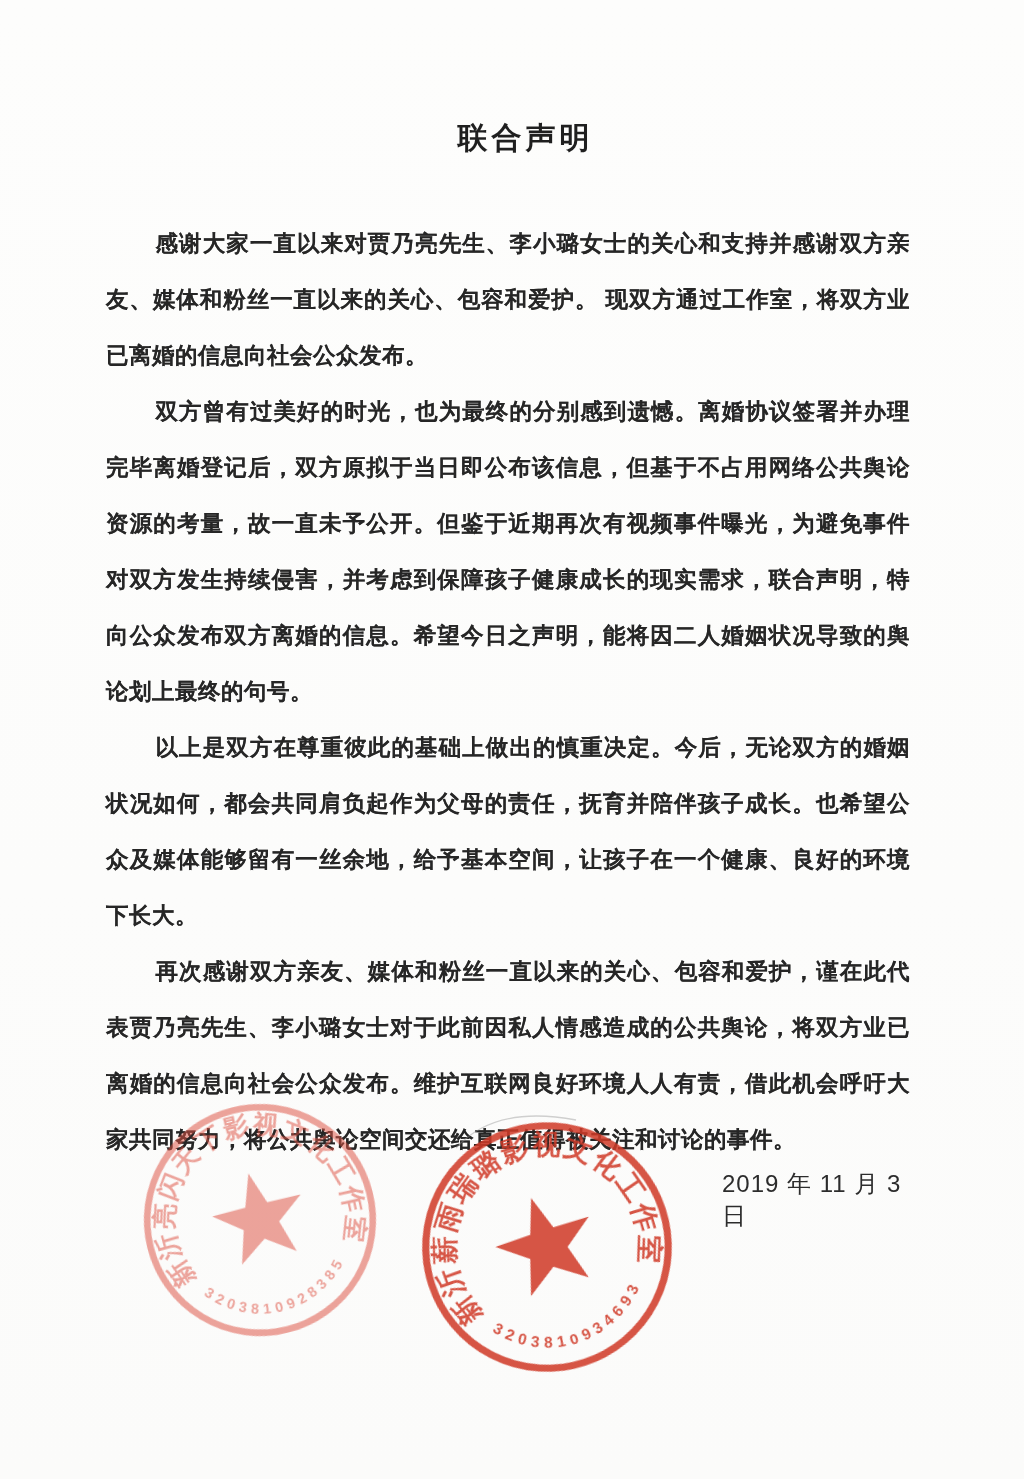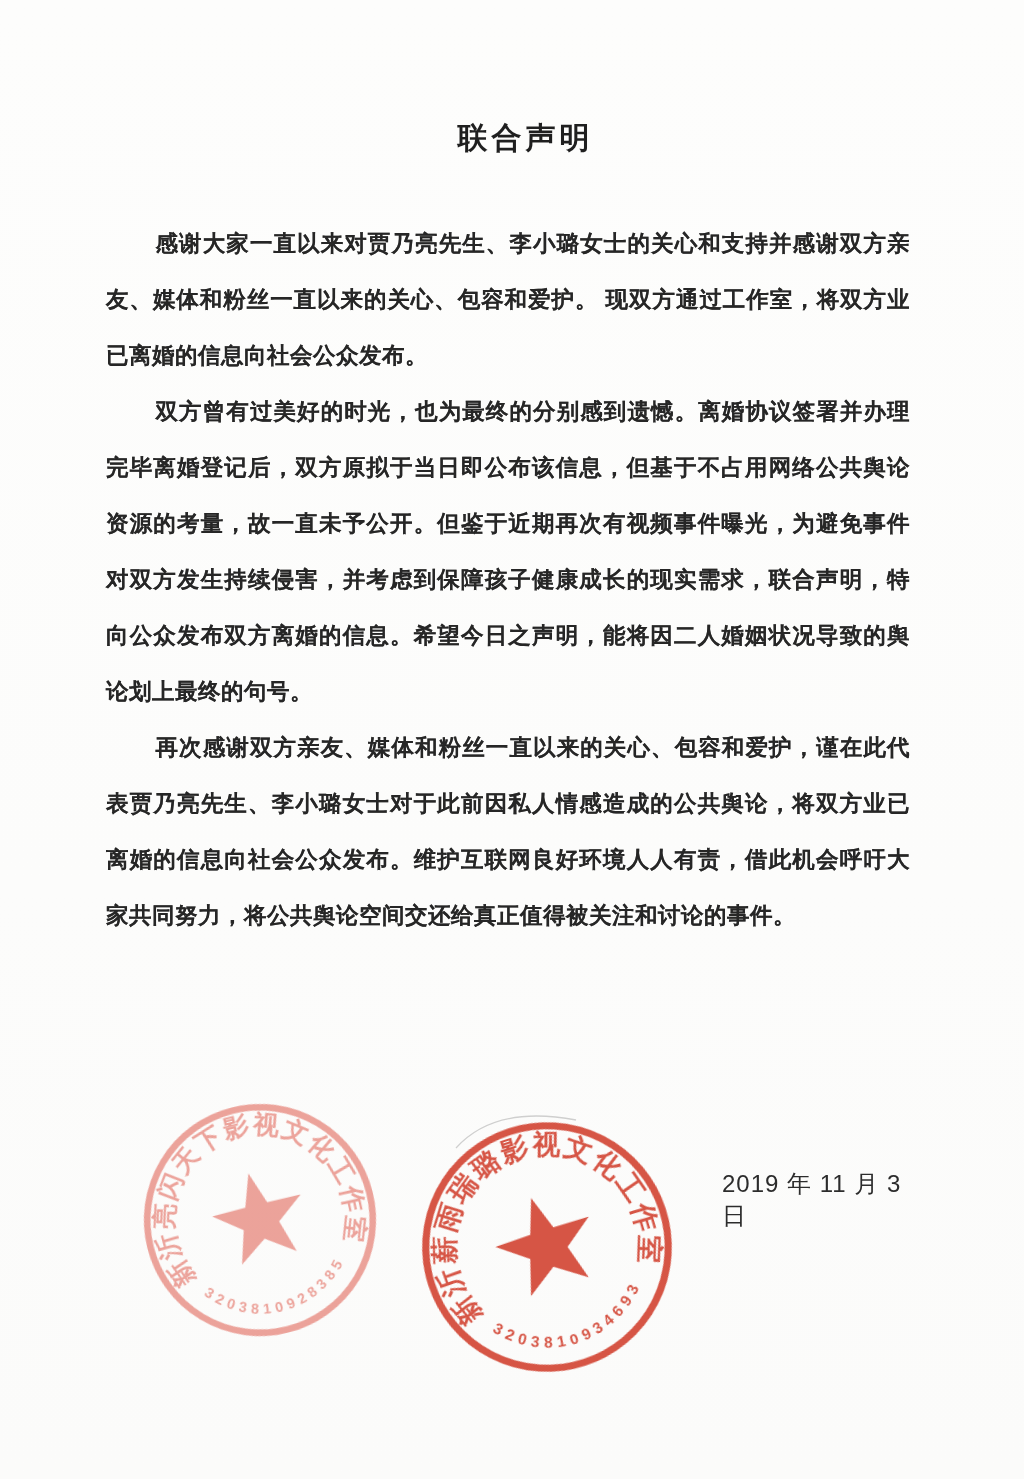--- a/index.html
+++ b/index.html
@@ -96,20 +96,21 @@
 </head>
 <body>
 
 <div class="page">
 
   <h1 class="doc-title">联合声明</h1>
 
   <div class="doc-body">
     <p>感谢大家一直以来对贾乃亮先生、李小璐女士的关心和支持并感谢双方亲友、媒体和粉丝一直以来的关心、包容和爱护。 现双方通过工作室，将双方业已离婚的信息向社会公众发布。</p>
     <p>双方曾有过美好的时光，也为最终的分别感到遗憾。离婚协议签署并办理完毕离婚登记后，双方原拟于当日即公布该信息，但基于不占用网络公共舆论资源的考量，故一直未予公开。但鉴于近期再次有视频事件曝光，为避免事件对双方发生持续侵害，并考虑到保障孩子健康成长的现实需求，联合声明，特向公众发布双方离婚的信息。希望今日之声明，能将因二人婚姻状况导致的舆论划上最终的句号。</p>
+    <p>以上是双方在尊重彼此的基础上做出的慎重决定。今后，无论双方的婚姻状况如何，都会共同肩负起作为父母的责任，抚育并陪伴孩子成长。也希望公众及媒体能够留有一丝余地，给予基本空间，让孩子在一个健康、良好的环境下长大。</p>
     <p>再次感谢双方亲友、媒体和粉丝一直以来的关心、包容和爱护，谨在此代表贾乃亮先生、李小璐女士对于此前因私人情感造成的公共舆论，将双方业已离婚的信息向社会公众发布。维护互联网良好环境人人有责，借此机会呼吁大家共同努力，将公共舆论空间交还给真正值得被关注和讨论的事件。</p>
   </div>
 
   <div class="doc-date">2019 年 11 月 3 日</div>
 
   <svg class="artifact" viewBox="0 0 140 50">
     <path d="M 8 42 C 35 12, 75 4, 128 14" fill="none" stroke="#9a9a9a" stroke-width="1.3"></path>
   </svg>
 
   <div class="seal seal-left">

